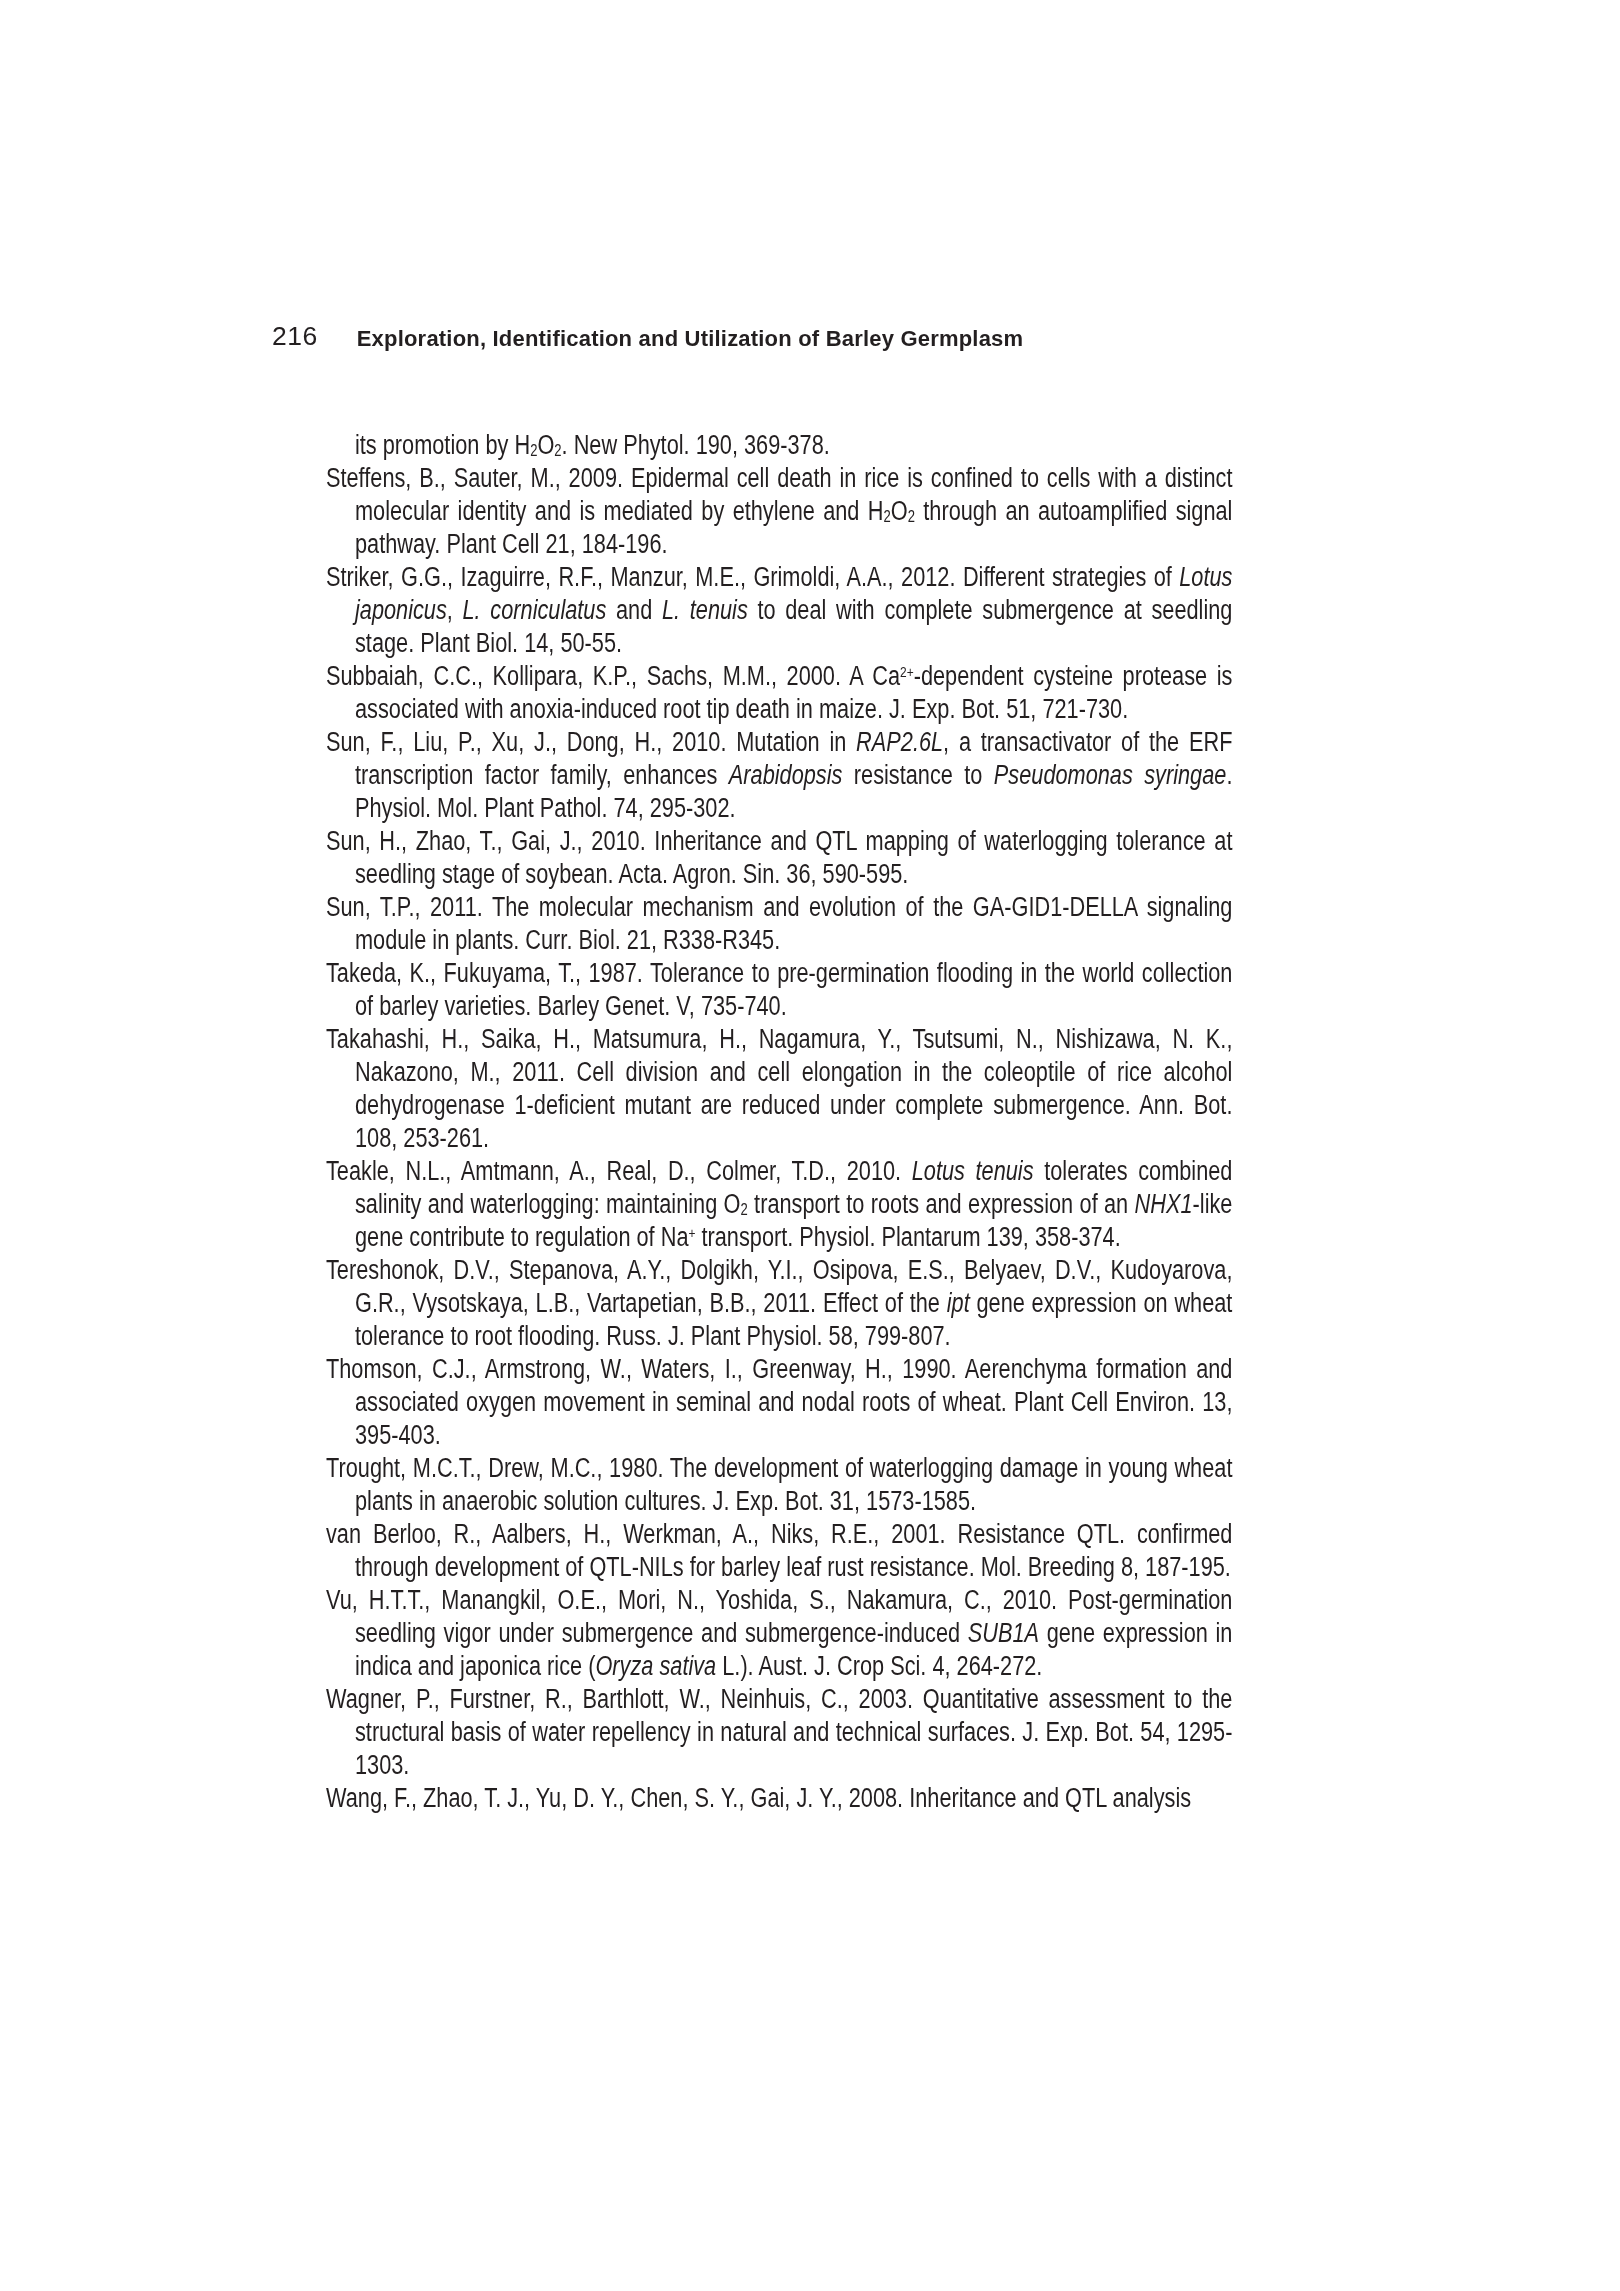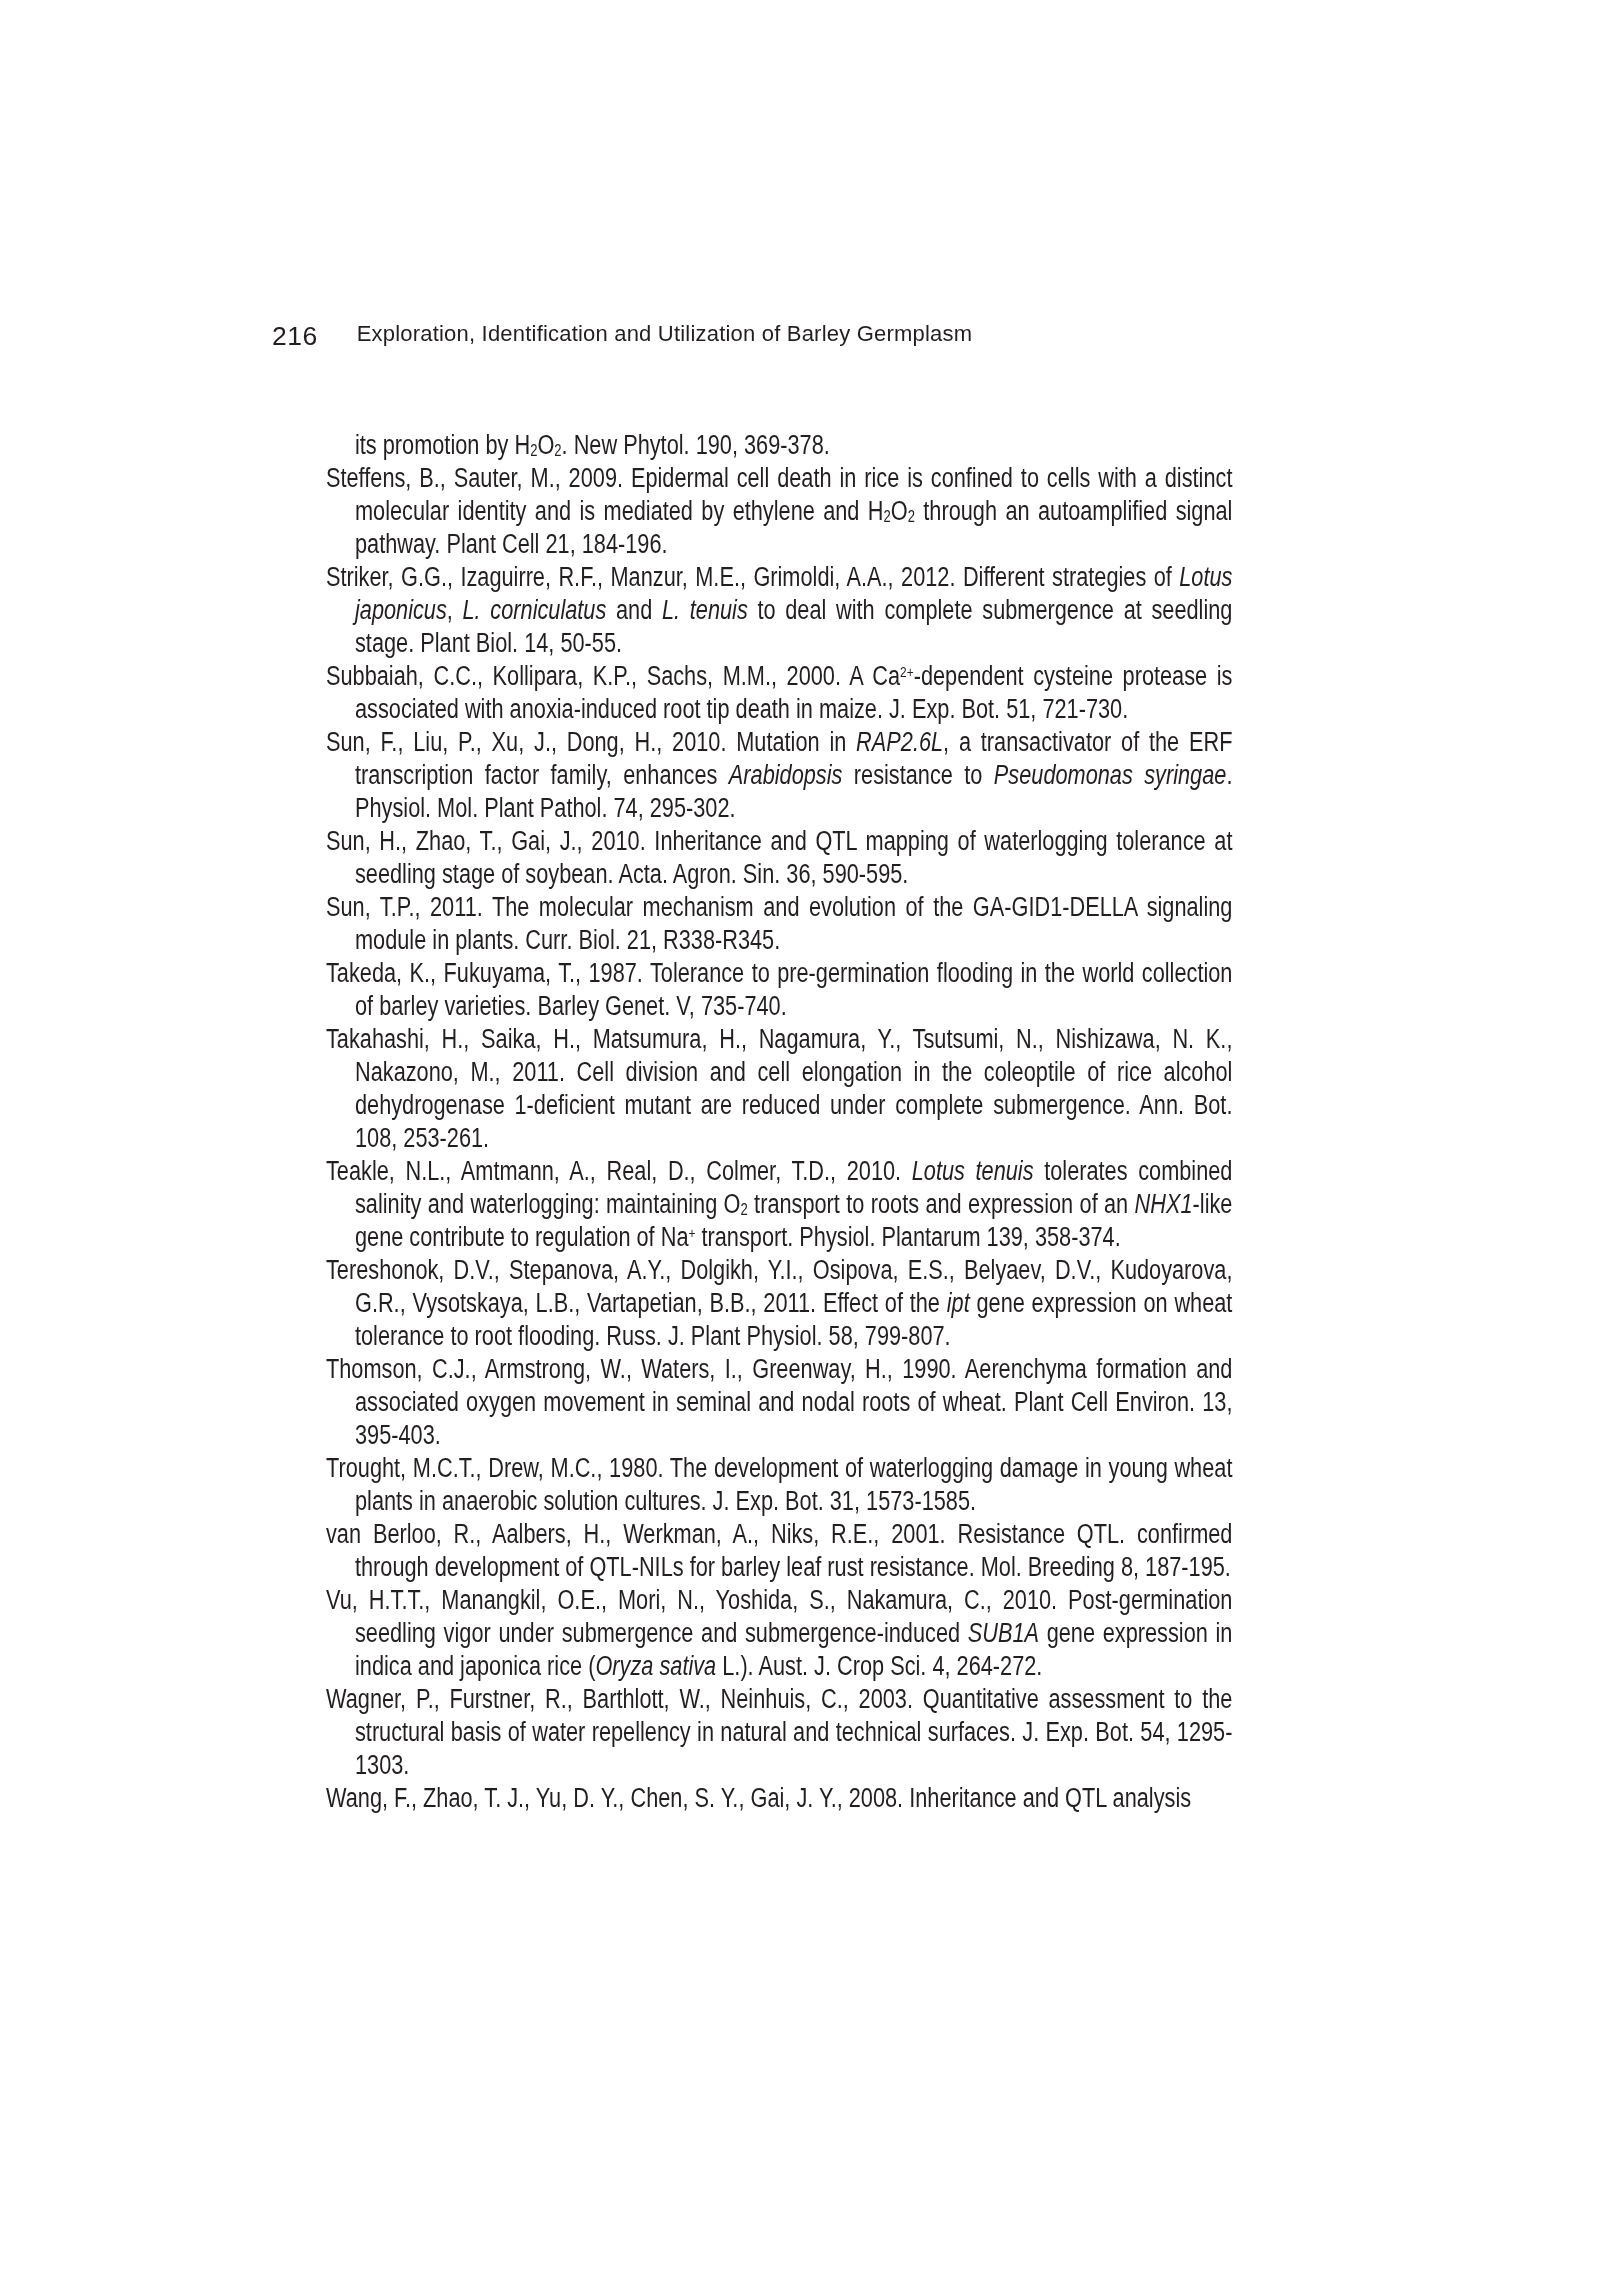--- a/index.html
+++ b/index.html
@@ -15,31 +15,32 @@
   .page {
     position: absolute;
     inset: 0;
     background: #ffffff;
   }
   .running-head {
     position: absolute;
     left: 272px;
     top: 321px;
     display: flex;
-    align-items: flex-start;
+    align-items: flex-end;
     white-space: nowrap;
   }
   .page-num {
     font-size: 26.5px;
     letter-spacing: 0.5px;
   }
   .running-title {
     font-size: 22px;
     margin-left: 39px;
     letter-spacing: 0.2px;
+    font-weight: bold;
   }
   .refs {
     position: absolute;
     left: 326px;
     top: 429px;
     width: 1126px;
     transform: scaleX(0.805);
     transform-origin: 0 0;
   }
   .ref {

